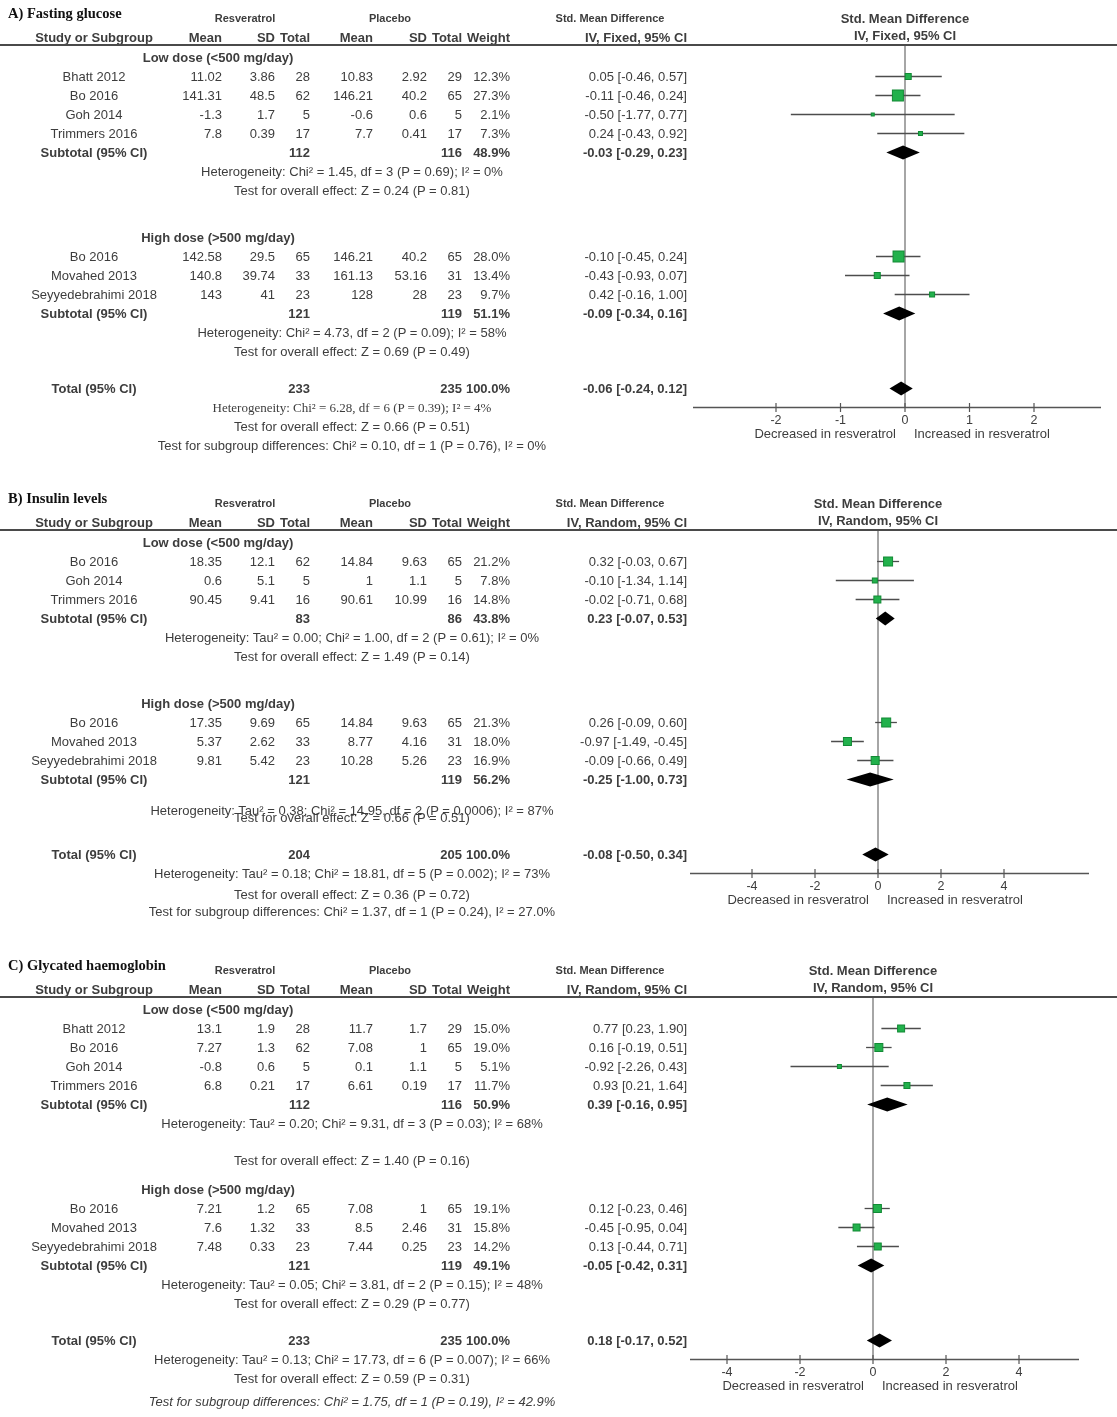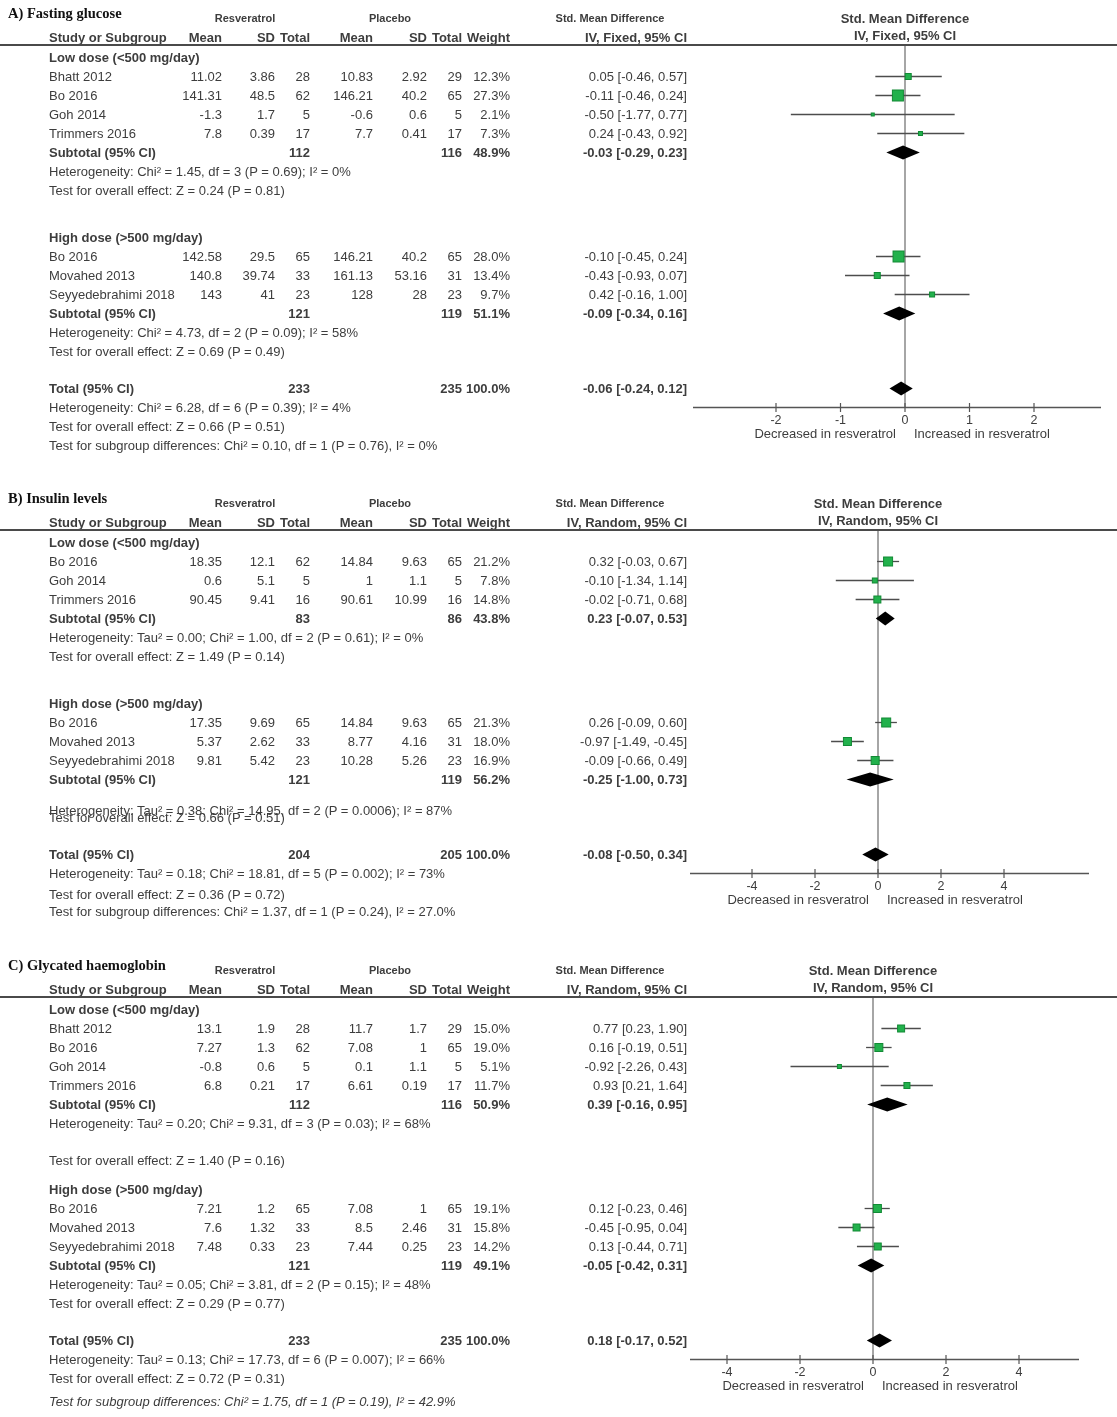--- a/index.html
+++ b/index.html
@@ -7,21 +7,21 @@
        font-family:"Liberation Sans",sans-serif;color:#3d3d3d;overflow:hidden;}
   .panel{position:absolute;left:0;width:1117px;}
   .ptitle{position:absolute;left:8px;top:5px;margin:0;
           font-family:"Liberation Serif",serif;font-weight:bold;font-size:14.5px;color:#111;}
   .gh{position:absolute;top:12px;font-weight:bold;font-size:11px;text-align:center;white-space:nowrap;color:#3d3d3d;}
   .gh.g1{left:180px;width:130px;}
   .gh.g2{left:318px;width:144px;}
   .gh.eff{left:525px;width:170px;}
   .hdr2{position:absolute;top:29px;left:0;width:695px;height:17px;font-weight:bold;font-size:13px;line-height:17px;}
   .cell{position:absolute;white-space:nowrap;}
-  .c-study{left:8px;width:172px;text-align:left;margin-left:41px;}
+  .c-study{left:8px;width:172px;text-align:center;}
   .c-m1{left:180px;width:42px;text-align:right;}
   .c-sd1{left:230px;width:45px;text-align:right;}
   .c-n1{left:272px;width:38px;text-align:right;}
   .c-m2{left:318px;width:55px;text-align:right;}
   .c-sd2{left:382px;width:45px;text-align:right;}
   .c-n2{left:424px;width:38px;text-align:right;}
   .c-w{left:458px;width:52px;text-align:right;}
   .c-ci{left:530px;width:157px;text-align:right;}
   .phdr{position:absolute;top:10px;width:300px;text-align:center;font-weight:bold;font-size:13px;line-height:17px;white-space:nowrap;}
   .phdr span{display:block;}
@@ -172,21 +172,21 @@
         <div class="row text" style="top: 342px;">
           <span class="cell c-study">Test for overall effect: Z = 0.69 (P = 0.49)</span>
         </div>
         <div class="row total" style="top: 379px;">
           <span class="cell c-study">Total (95% CI)</span>
           <span class="cell c-n1">233</span>
           <span class="cell c-n2">235</span>
           <span class="cell c-w">100.0%</span>
           <span class="cell c-ci">-0.06 [-0.24, 0.12]</span>
         </div>
-        <div class="row text" style="top: 398px;">
+        <div class="row text" style="top: 398px; font-family: Liberation Serif, serif;">
           <span class="cell c-study">Heterogeneity: Chi² = 6.28, df = 6 (P = 0.39); I² = 4%</span>
         </div>
         <div class="row text" style="top: 417px;">
           <span class="cell c-study">Test for overall effect: Z = 0.66 (P = 0.51)</span>
         </div>
         <div class="row text" style="top: 436px;">
           <span class="cell c-study">Test for subgroup differences: Chi² = 0.10, df = 1 (P = 0.76), I² = 0%</span>
         </div>
       </div>
     <svg class="plot" width="427" height="485" viewBox="0 0 427 485">
@@ -529,21 +529,21 @@
           <span class="cell c-study">Total (95% CI)</span>
           <span class="cell c-n1">233</span>
           <span class="cell c-n2">235</span>
           <span class="cell c-w">100.0%</span>
           <span class="cell c-ci">0.18 [-0.17, 0.52]</span>
         </div>
         <div class="row text" style="top: 398px;">
           <span class="cell c-study">Heterogeneity: Tau² = 0.13; Chi² = 17.73, df = 6 (P = 0.007); I² = 66%</span>
         </div>
         <div class="row text" style="top: 417px;">
-          <span class="cell c-study">Test for overall effect: Z = 0.72 (P = 0.31)</span>
+          <span class="cell c-study">Test for overall effect: Z = 0.59 (P = 0.31)</span>
         </div>
         <div class="row text" style="top: 440px; font-style: italic;">
           <span class="cell c-study">Test for subgroup differences: Chi² = 1.75, df = 1 (P = 0.19), I² = 42.9%</span>
         </div>
       </div>
     <svg class="plot" width="427" height="465" viewBox="0 0 427 465">
         <line x1="183" y1="46" x2="183" y2="407.5" stroke="#808080" stroke-width="1.4"></line>
         <line x1="191.395" y1="76.5" x2="230.815" y2="76.5" stroke="#4d4d4d" stroke-width="1.3"></line>
         <rect x="207.605" y="73" width="7" height="7" fill="#22B14C" stroke="#128A35" stroke-width="1"></rect>
         <line x1="176.065" y1="95.5" x2="201.615" y2="95.5" stroke="#4d4d4d" stroke-width="1.3"></line>

